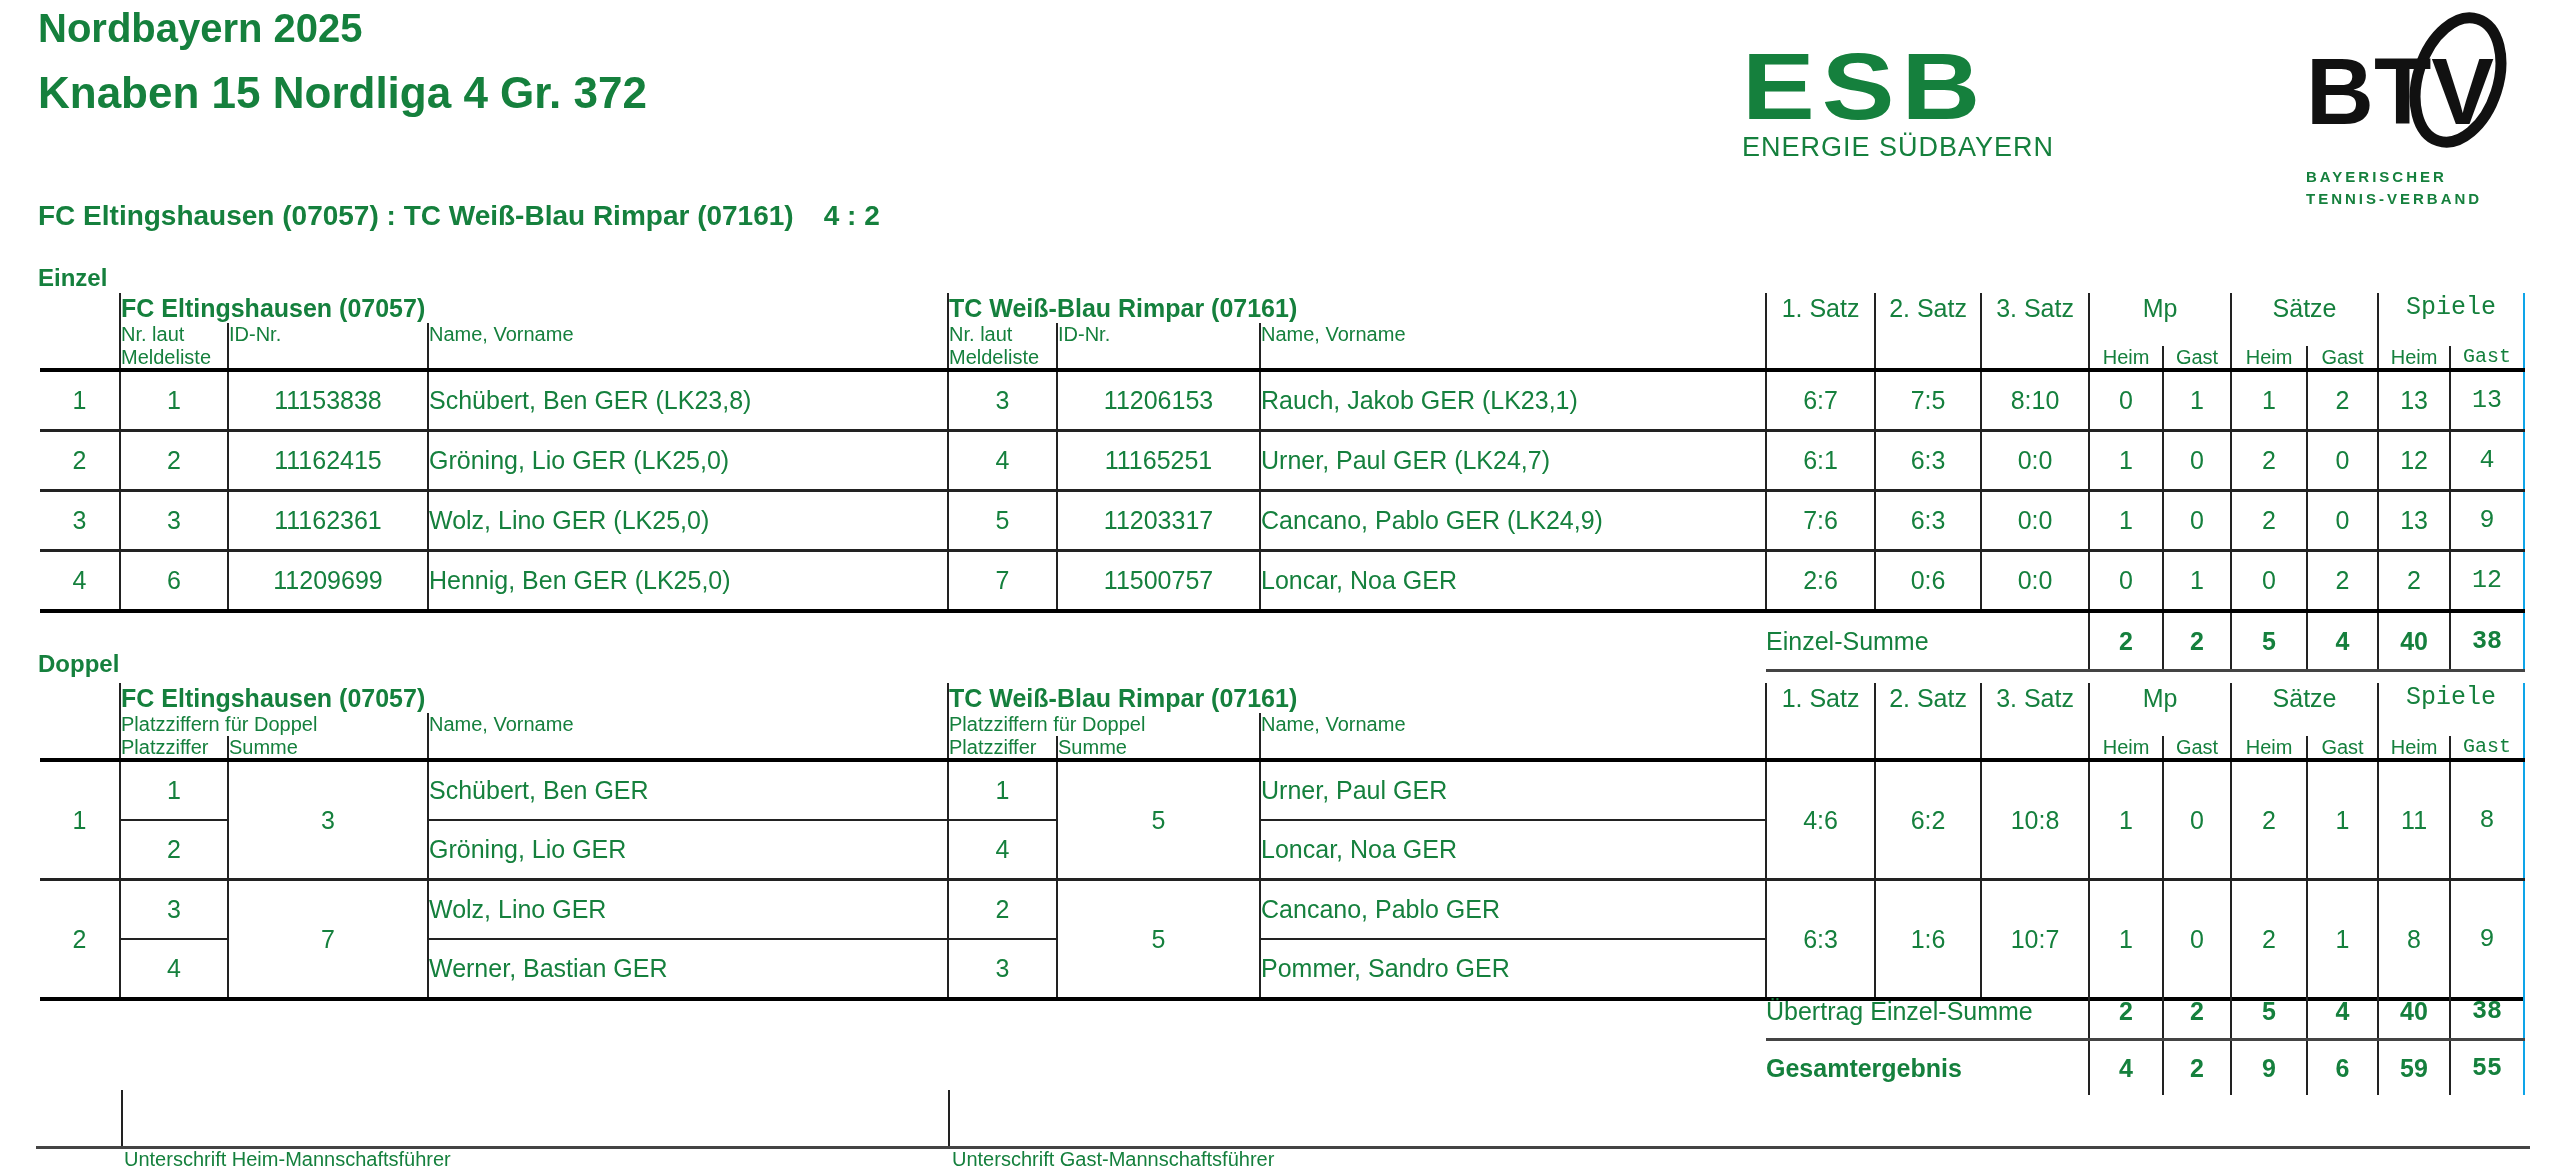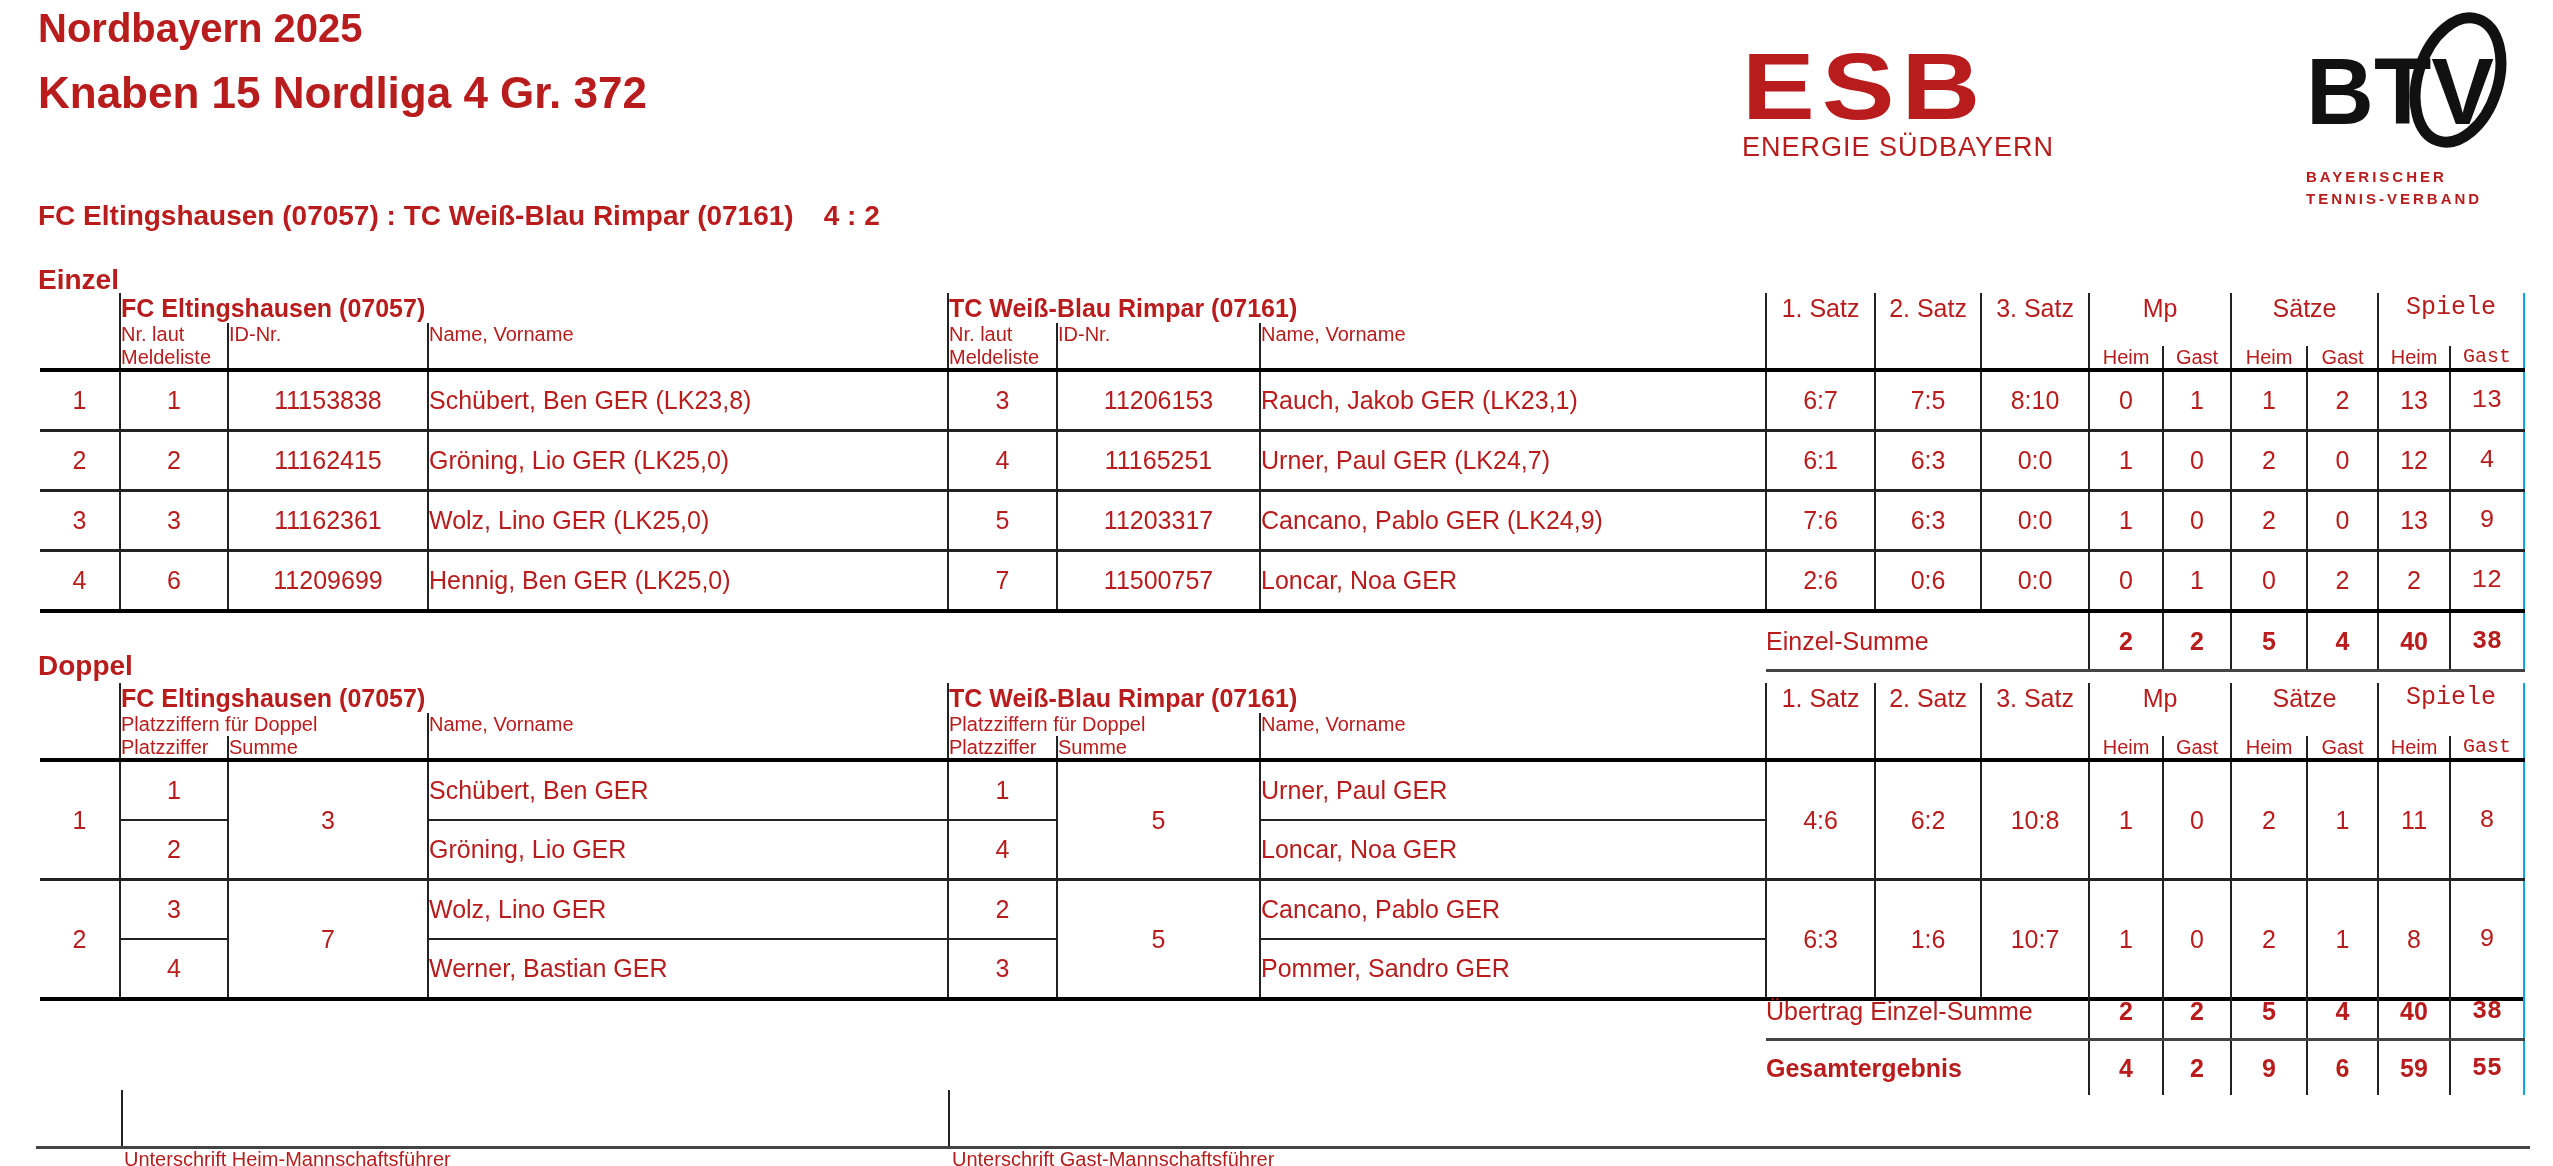--- a/index.html
+++ b/index.html
@@ -1,25 +1,25 @@
 <!DOCTYPE html>
 <html><head>
 <meta charset="utf-8">
 <style>
   html,body{margin:0;padding:0;background:#fff;}
-  .page{position:relative;width:2553px;height:1166px;background:#fff;color:#b91c1c;
+  .page{position:relative;width:2553px;height:1166px;background:#fff;color:#15803d;
         font-family:"Liberation Sans",sans-serif;overflow:hidden;}
   .abs{position:absolute;}
   .b{font-weight:bold;}
   .title{left:38px;top:6px;font-size:40px;font-weight:bold;}
   .league{left:38px;top:68px;font-size:44px;font-weight:bold;}
   .report{left:38px;top:136px;font-size:28px;}
   .match{left:38px;top:200px;font-size:28px;font-weight:bold;}
   .match .score{margin-left:30px;}
-  .seclabel{left:38px;font-size:28px;font-weight:bold;}
+  .seclabel{left:38px;font-size:24px;font-weight:bold;}
 
   
   .esb{left:1742px;top:46px;width:310px;}
   .esb-text{font-size:94px;font-weight:bold;letter-spacing:6px;line-height:82px;
             transform:scaleX(1.16);transform-origin:left;}
   .esb-sub{font-size:27px;margin-top:4px;letter-spacing:1px;white-space:nowrap;}
   .btv{left:2306px;top:10px;width:215px;}
   .btv-sub{font-size:15px;font-weight:bold;letter-spacing:3px;line-height:22px;margin-top:2px;}
 
   

